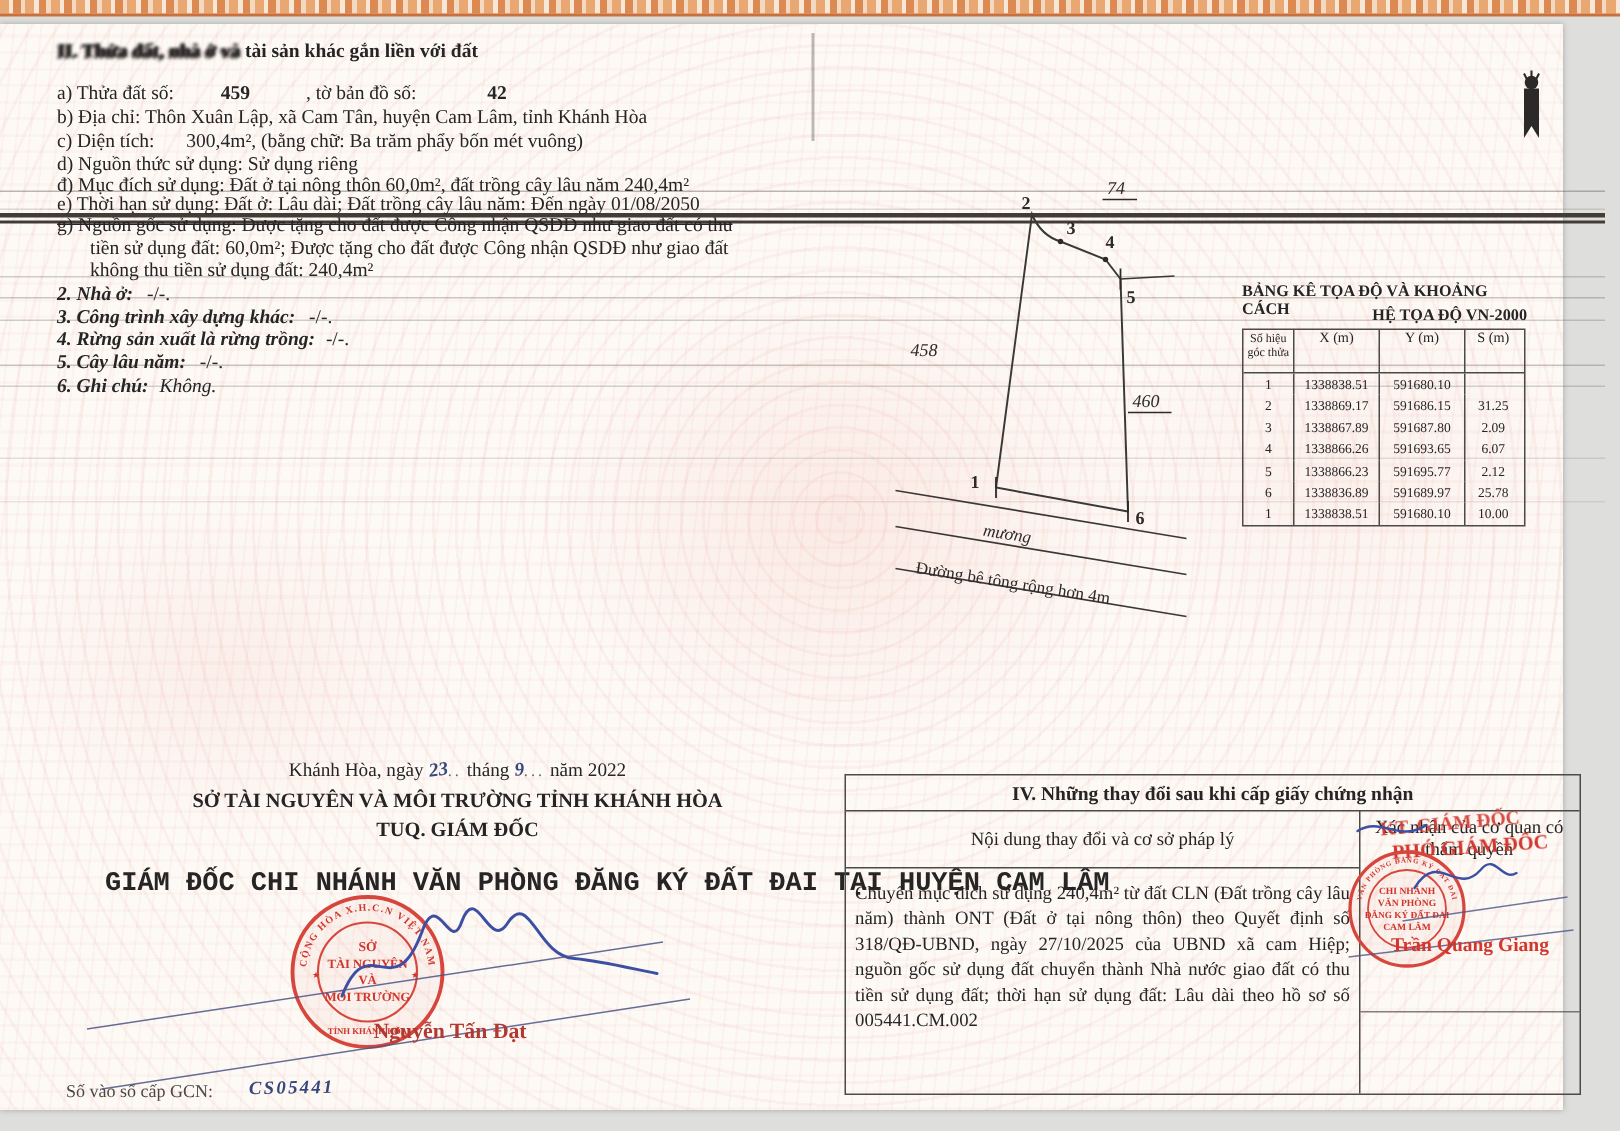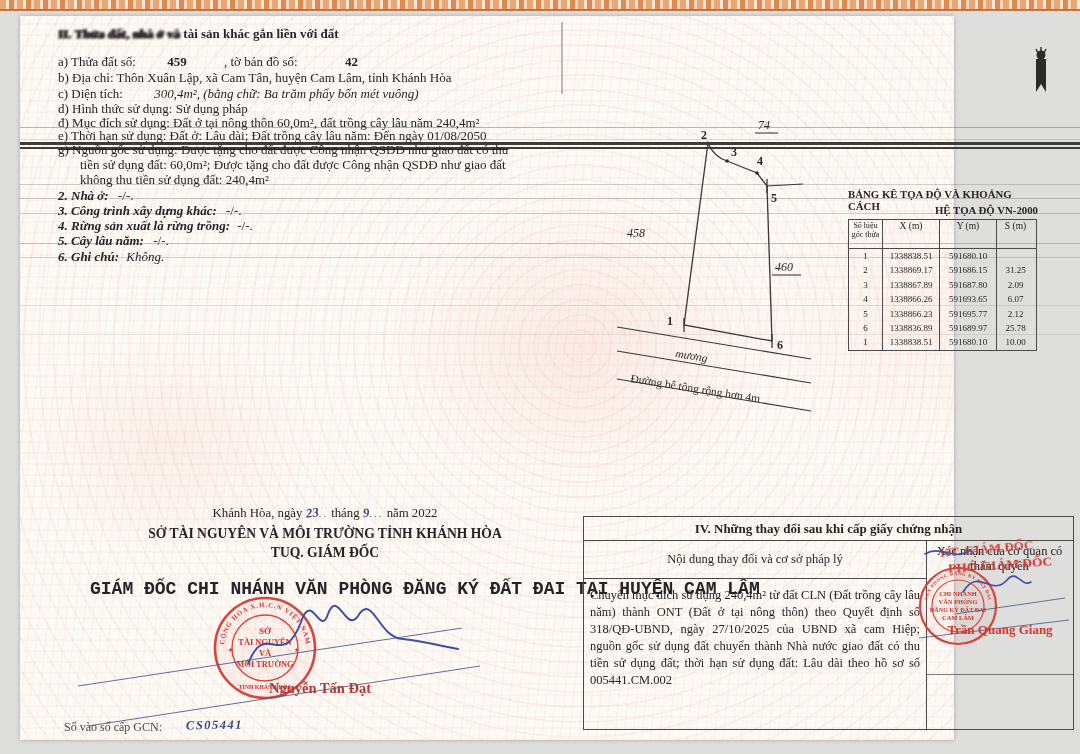--- a/index.html
+++ b/index.html
@@ -5,21 +5,21 @@
   html,body{margin:0;padding:0;}
   body{
     width:1080px;height:754px;position:relative;overflow:hidden;
     background:#dededc;
     font-family:"Liberation Serif","DejaVu Serif",serif;
     color:#262424;
   }
   .abs{position:absolute;}
   
   .page{
-    position:absolute;left:20px;top:16px;width:934px;height:724px;
+    position:absolute;left:0;top:16px;width:1042px;height:724px;
     background:
       radial-gradient(300px 230px at 560px 330px, rgba(240,170,160,0.20), transparent 70%),
       radial-gradient(230px 170px at 150px 430px, rgba(236,160,150,0.13), transparent 70%),
       radial-gradient(260px 200px at 900px 300px, rgba(236,160,150,0.10), transparent 70%),
       repeating-radial-gradient(circle at 560px 330px, rgba(226,138,128,0.085) 0 2px, transparent 2px 15px),
       repeating-linear-gradient(96deg, rgba(232,150,140,0.07) 0 1.5px, transparent 1.5px 9px),
       repeating-linear-gradient(0deg, rgba(225,130,120,0.05) 0 2px, transparent 2px 11px),
       #fdfaf6;
     box-shadow:0 0 4px rgba(0,0,0,0.25);
   }
@@ -90,23 +90,23 @@
 
   <div class="ln" style="top:38px;">
     <span>a) Thửa đất số:</span>
     <span class="b" style="margin-left:28px;">459</span>
     <span style="margin-left:34px;">, tờ bản đồ số:</span>
     <span class="b" style="margin-left:44px;">42</span>
   </div>
   <div class="ln" style="top:54px;">b) Địa chỉ:  Thôn Xuân Lập, xã Cam Tân, huyện Cam Lâm, tỉnh Khánh Hòa</div>
   <div class="ln" style="top:70px;">
     <span>c) Diện tích:</span>
-    <span style="margin-left:28px;font-style:italic;">300,4m², (bằng chữ: Ba trăm phẩy bốn mét vuông)</span>
-  </div>
-  <div class="ln" style="top:85px;">d) Hình thức sử dụng:   Sử dụng pháp</div>
+    <span style="margin-left:18px;">300,4m², (bằng chữ: Ba trăm phẩy bốn mét vuông)</span>
+  </div>
+  <div class="ln" style="top:85px;">d) Nguồn thức sử dụng:   Sử dụng riêng</div>
   <div class="ln" style="top:99px;">đ) Mục đích sử dụng:  Đất ở tại nông thôn 60,0m², đất trồng cây lâu năm 240,4m²</div>
   <div class="ln" style="top:112px;">e) Thời hạn sử dụng:  Đất ở: Lâu dài; Đất trồng cây lâu năm: Đến ngày 01/08/2050</div>
   <div class="ln strike" style="top:126px;">g) Nguồn gốc sử dụng:  Được tặng cho đất được Công nhận QSDĐ như giao đất có thu</div>
   <div class="ln" style="left:60px;top:141px;">tiền sử dụng đất: 60,0m²; Được tặng cho đất được Công nhận QSDĐ như giao đất</div>
   <div class="ln" style="left:60px;top:156px;">không thu tiền sử dụng đất: 240,4m²</div>
 
   <div class="ln" style="top:172px;">
     <span class="bi">2. Nhà ở:</span>
     <span style="margin-left:6px;">-/-.</span>
   </div>

